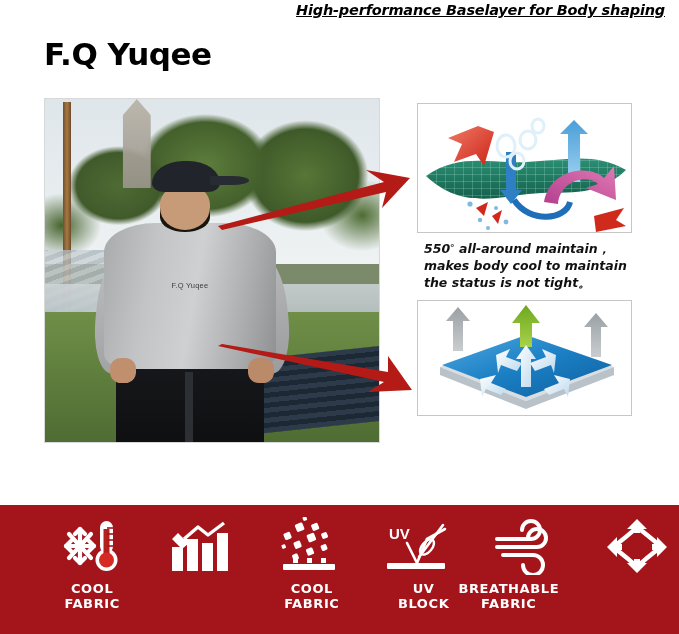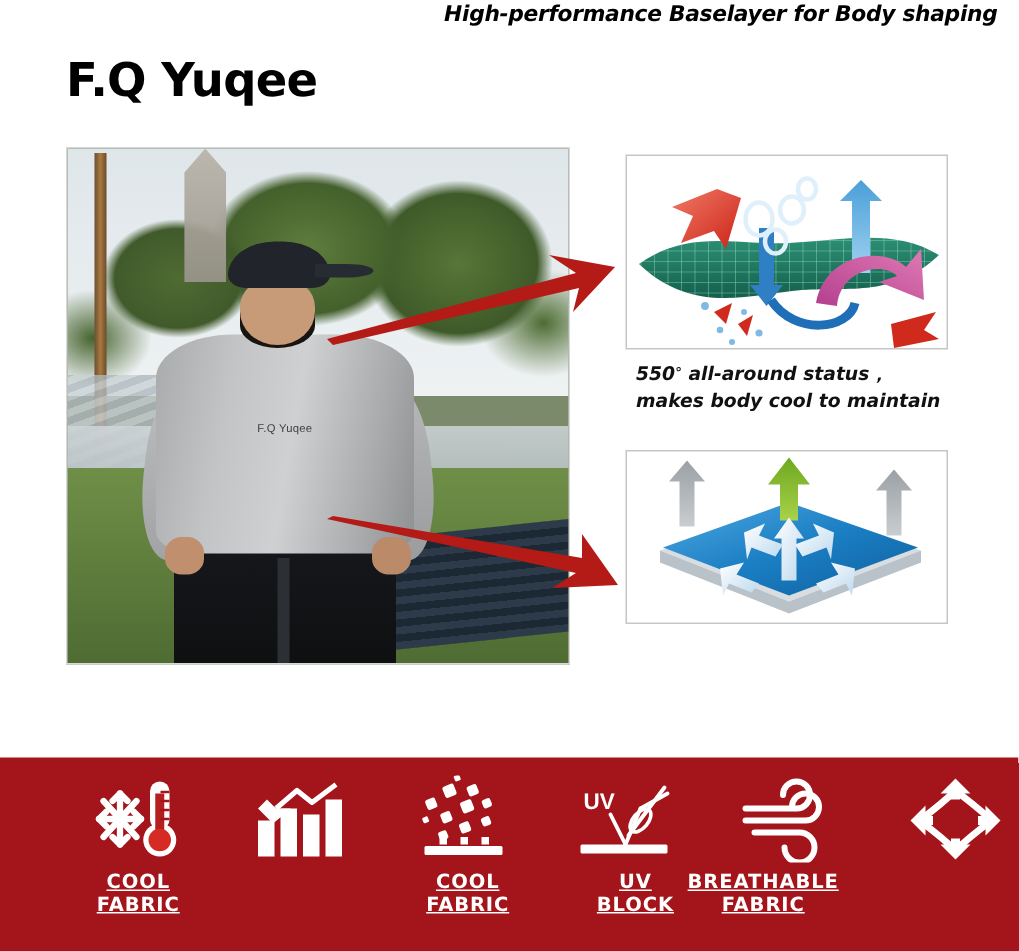--- a/index.html
+++ b/index.html
@@ -21,20 +21,21 @@
     position: absolute;
     top: 2px;
     right: 14px;
     font-family: "DejaVu Sans", sans-serif;
     font-style: italic;
     font-weight: bold;
     font-size: 14.5px;
     letter-spacing: -0.2px;
     color: #000000;
     white-space: nowrap;
+    text-decoration: underline;
   }
   #brand-title {
     position: absolute;
     top: 36px;
     left: 44px;
     font-family: "DejaVu Sans", sans-serif;
     font-weight: bold;
     font-size: 31px;
     letter-spacing: -0.5px;
     color: #000000;
@@ -223,21 +224,20 @@
     margin-top: 4px;
     text-align: center;
     color: #ffffff;
     font-family: "DejaVu Sans", sans-serif;
     font-weight: bold;
     font-size: 13px;
     line-height: 15px;
     letter-spacing: .6px;
     text-transform: uppercase;
     white-space: pre-line;
-    text-decoration: underline;
   }
 </style>
 </head>
 <body>
 
 <div id="tagline">High-performance Baselayer for Body shaping</div>
 <div id="brand-title">F.Q Yuqee</div>
 
 <div id="hero-photo">
   <div class="ph-sky"></div>
@@ -325,22 +325,23 @@
       <circle cx="52" cy="100" r="2.6"></circle>
         <circle cx="62" cy="116" r="2.2"></circle>
       <circle cx="78" cy="104" r="2"></circle>
         <circle cx="88" cy="118" r="2.4"></circle>
       <circle cx="70" cy="124" r="2"></circle>
     </g>
   </svg>
 </div>
 
 <div id="stretch-caption">
-  <span>550</span><span class="deg">°</span><span> all-around status，</span><br>
+  <span>550</span><span class="deg">°</span><span> all-around maintain，</span><br>
   <span>makes body cool to maintain</span><br>
+  <span> the status is not tight。</span>
 </div>
 
 <div class="diagram-box" id="diagram-breath">
   <svg viewBox="0 0 215 116" width="215" height="116">
     <defs>
       <linearGradient id="panelg" x1="0" y1="0" x2="1" y2="1">
         <stop offset="0" stop-color="#4fa8e0"></stop>
         <stop offset="0.5" stop-color="#1b7fc4"></stop>
         <stop offset="1" stop-color="#0e5f9c"></stop>
       </linearGradient>

